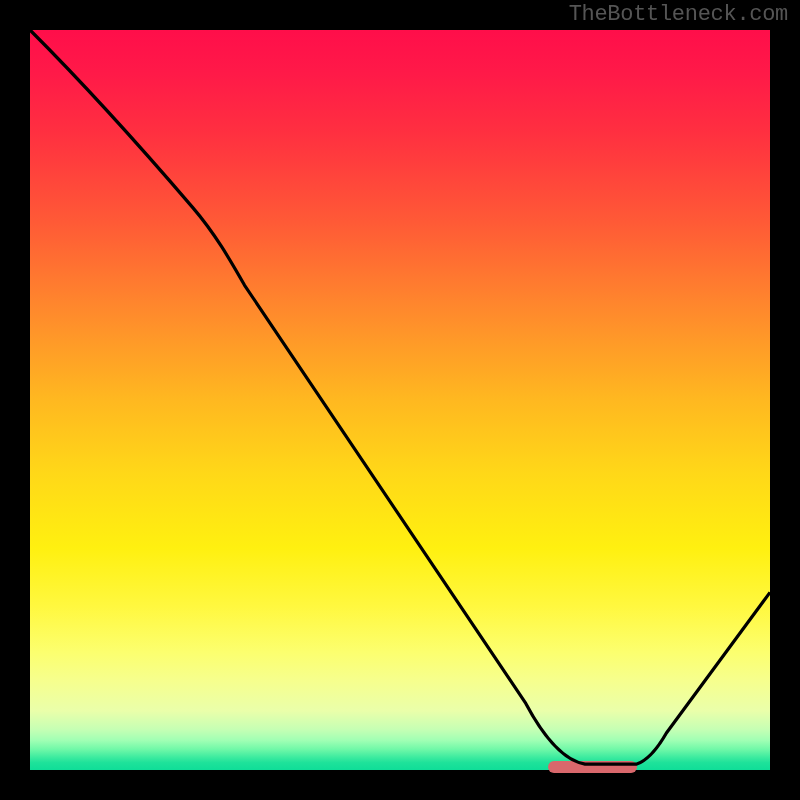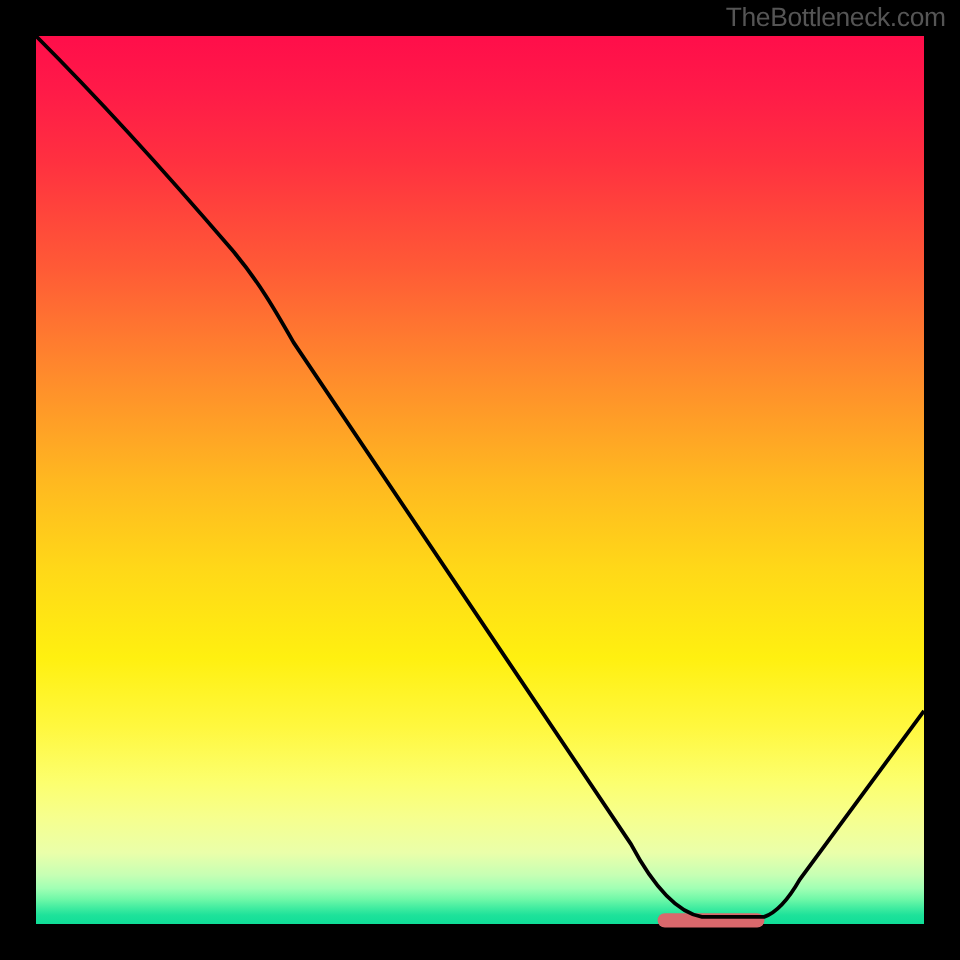--- a/index.html
+++ b/index.html
@@ -19,20 +19,21 @@
   }
   .attribution {
     position: absolute;
     top: 2px;
     right: 12px;
     color: #555;
     font-size: 22px;
     font-weight: 400;
     letter-spacing: -0.3px;
     z-index: 20;
+    font-family: Liberation Mono, monospace;
   }
   .plot-area {
     position: absolute;
     left: 30px;
     top: 30px;
     width: 740px;
     height: 740px;
     box-sizing: border-box;
   }
   .gradient-bg {

